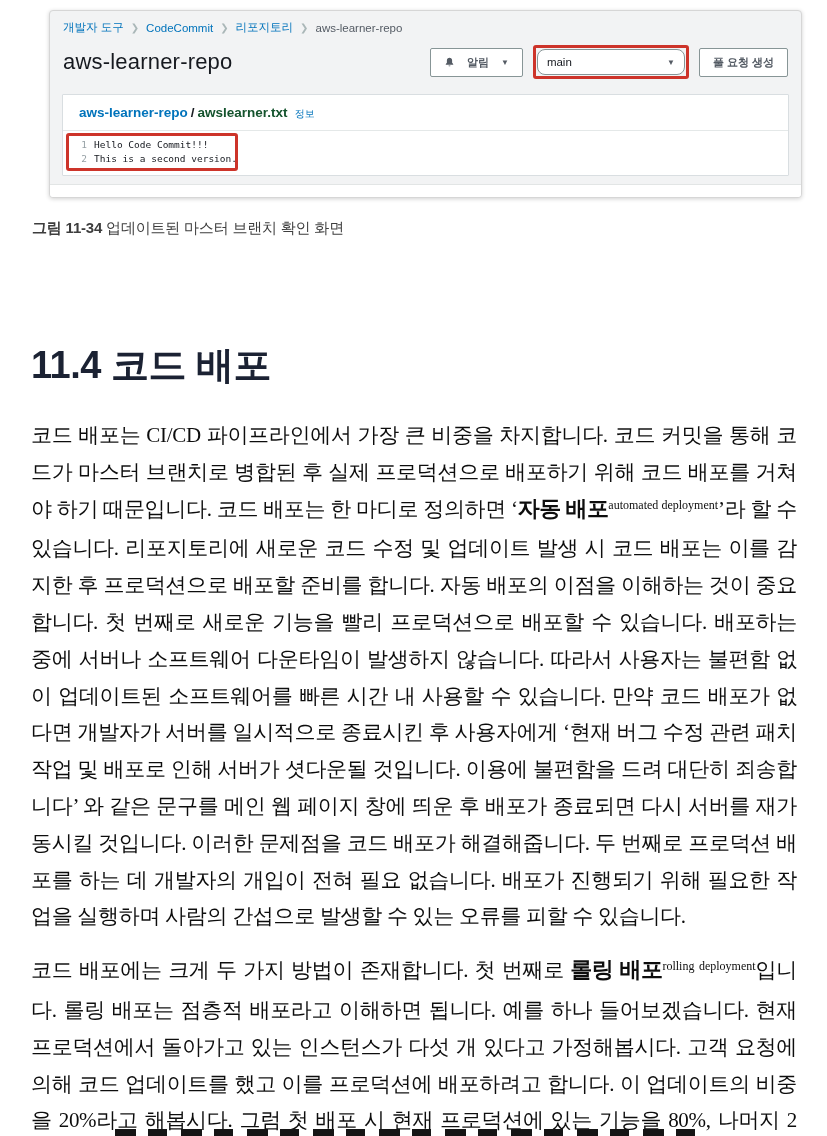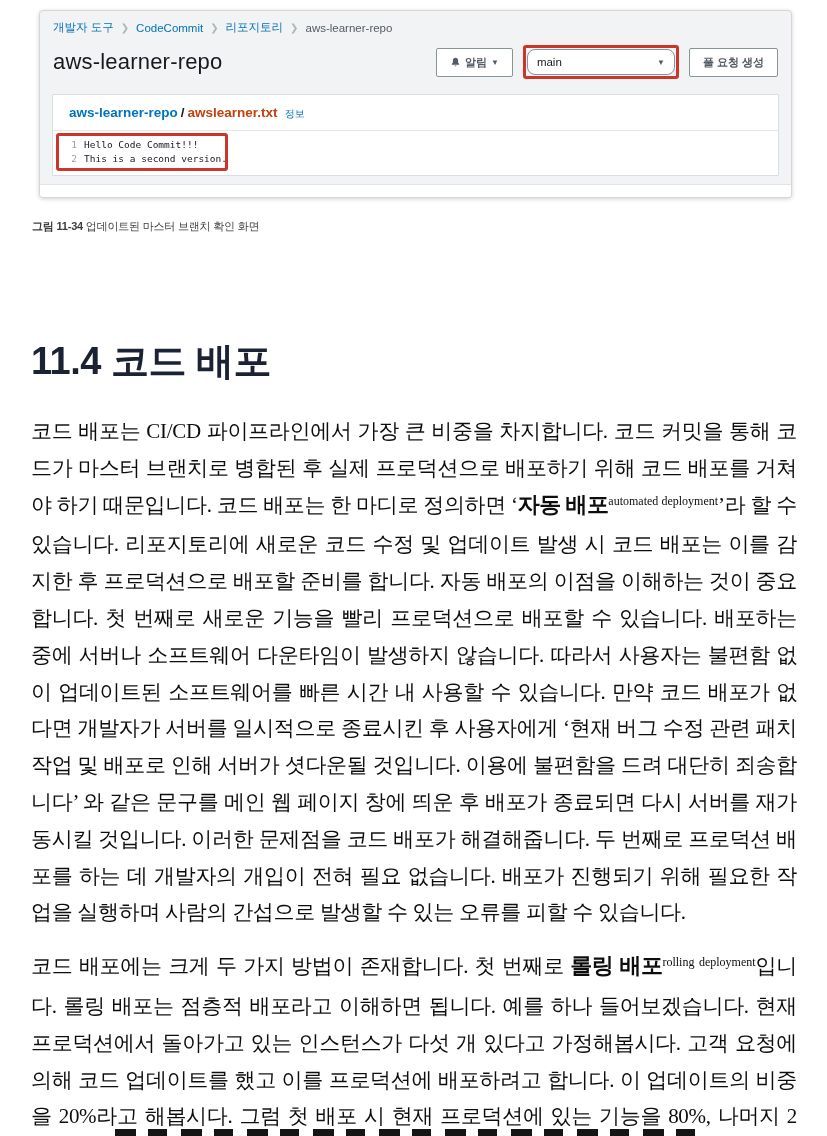--- a/index.html
+++ b/index.html
@@ -6,21 +6,21 @@
   html,body { background:#ffffff; }
   body {
     width:827px; height:1136px; position:relative;
     font-family:"Liberation Sans", sans-serif;
     overflow:hidden;
   }
   .page { padding:10px 30px 0 31px; }
 
   
   .console {
-    margin-left:8px; width:753px;
+    margin-left:18px; width:753px;
     background:#f2f3f4;
     border:1px solid #d6d6d6;
     border-radius:4px;
     box-shadow:0 1px 4px rgba(0,0,0,.18);
     overflow:hidden;
   }
   .breadcrumb {
     padding:9px 13px 3px 13px;
     font-size:11.5px; color:#687078;
     display:flex; align-items:center; gap:7px;
@@ -33,21 +33,21 @@
     display:flex; align-items:center; justify-content:space-between;
     padding:7px 13px 15px 13px;
   }
   .repo-title {
     font-size:22px; font-weight:400; color:#16191f; letter-spacing:.2px;
   }
   .header-actions { display:flex; align-items:center; gap:10px; }
   .aws-btn {
     background:#fff; border:1px solid #879596; border-radius:2px;
     color:#545b64; font-size:11px; font-weight:700;
-    padding:6px 13px; display:flex; align-items:center; gap:4px;
+    padding:6px 13px; display:flex; align-items:center; gap:12px;
     cursor:pointer; white-space:nowrap;
   }
   .bell { width:11px; height:11px; fill:#545b64; }
   .caret { font-size:8px; color:#545b64; }
   .branch-wrap {
     border:3px solid #cd342a; border-radius:3px; padding:1px;
     background:transparent;
   }
   .branch-select {
     background:#fff; border:1px solid #879596; border-radius:8px;
@@ -56,41 +56,41 @@
     font-size:11.5px; color:#16191f; cursor:pointer;
   }
 
   .file-card {
     margin:0 12px; background:#ffffff;
     border:1px solid #d9dee1; border-radius:1px;
   }
   .file-card-header { padding:10px 16px 9px 16px; font-size:13.5px; }
   .file-card-header a.repo-link { color:#0073bb; font-weight:700; text-decoration:none; cursor:pointer; }
   .path-sep { color:#16191f; font-weight:700; padding:0 3px; }
-  .file-name { color:#c2410c; font-weight:700; }
+  .file-name { color:#14532d; font-weight:700; }
   .info-link { color:#0073bb; font-size:10px; margin-left:7px; cursor:pointer; }
   .file-card-divider { height:1px; background:#e4e8e8; }
   .code-area { position:relative; padding:7px 0 9px 8px; }
   .code-highlight-box {
     position:absolute; left:3px; top:2px; width:172px; height:38px;
     border:3px solid #cd342a; border-radius:3px; pointer-events:none;
   }
   .code-line {
     font-family:"DejaVu Sans Mono", monospace;
     font-size:9.5px; line-height:14px; color:#16191f; white-space:pre;
     display:flex;
   }
   .line-num { color:#96a0a5; width:16px; text-align:right; margin-right:7px; flex:none; }
   .console-bottom-gap { height:8px; }
   .console-bottom-strip { height:13px; background:#ffffff; border-top:1px solid #e2e5e5; }
 
   
   .figure-caption {
     margin:21px 0 0 1px;
-    font-size:11px; color:#3d3d3d; letter-spacing:-0.2px;
+    font-size:15px; color:#3d3d3d; letter-spacing:-0.2px;
   }
   .figure-caption .cap-label { font-weight:700; }
 
   
   .section-heading {
     margin:102px 0 0 0;
     font-size:38px; font-weight:800; color:#1b2233;
     letter-spacing:-0.5px;
   }
 

